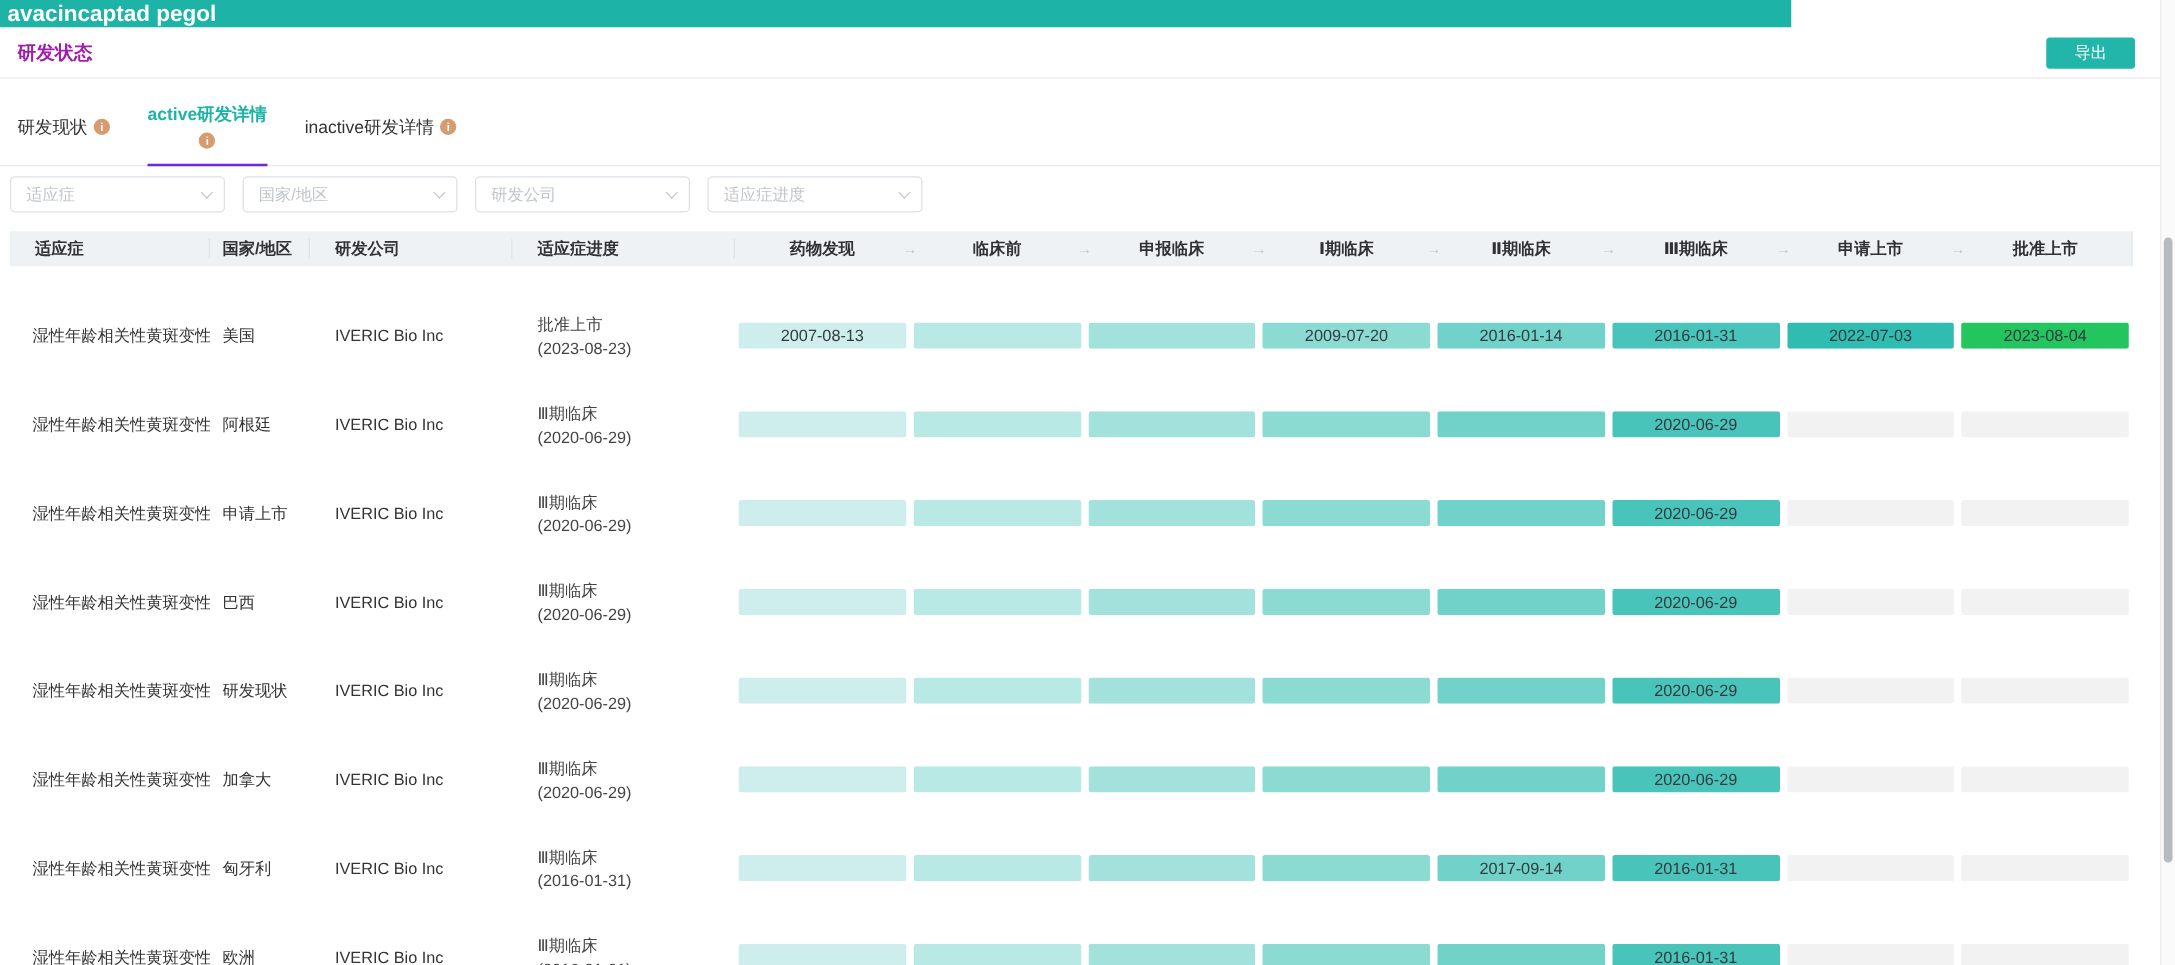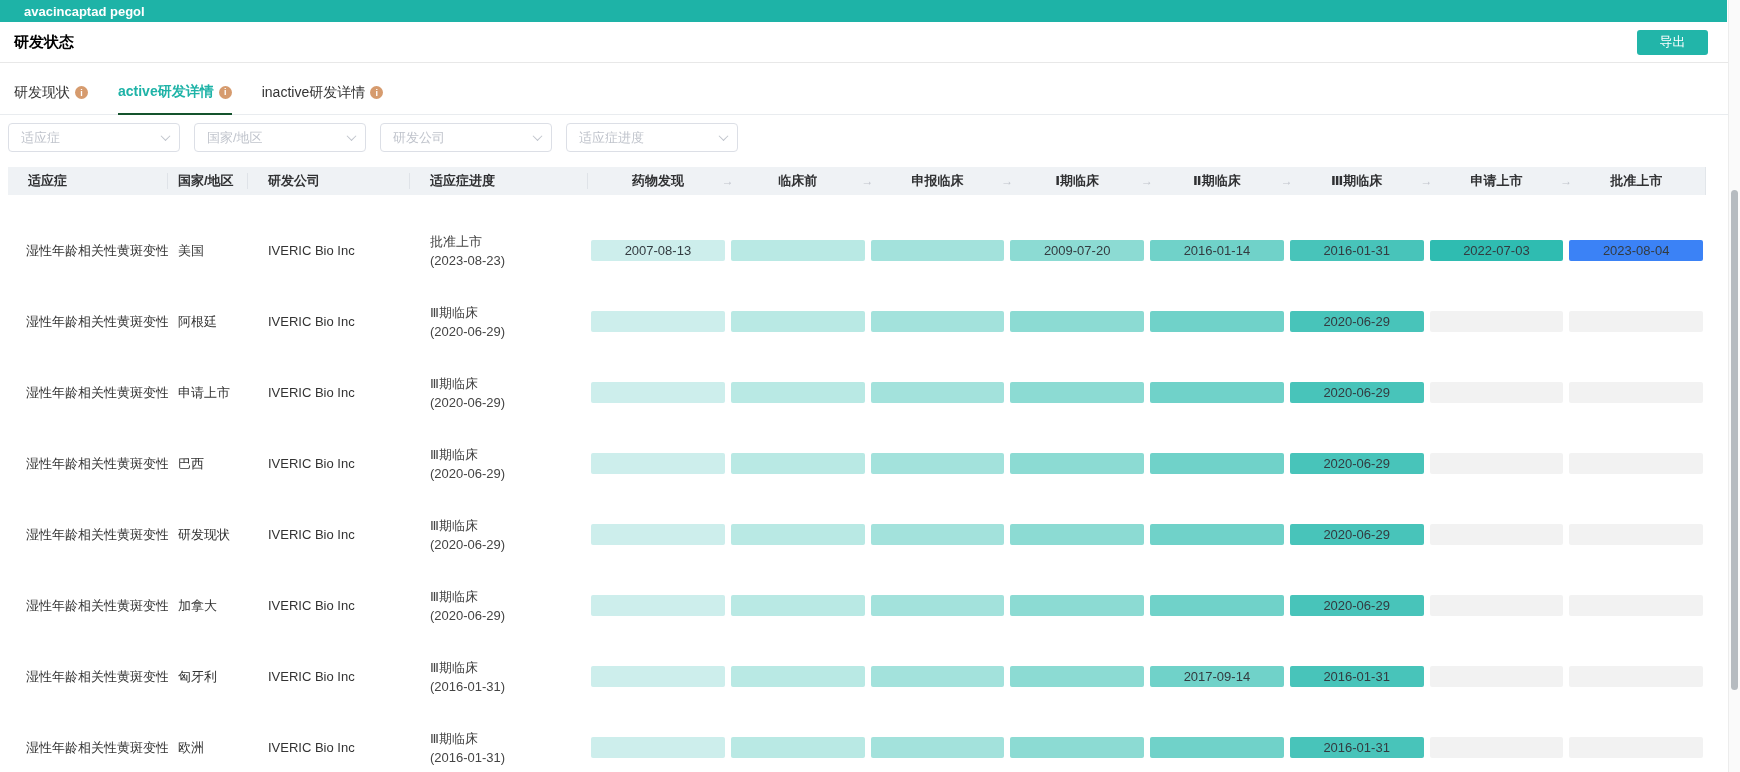--- a/index.html
+++ b/index.html
@@ -4,47 +4,47 @@
 <style>
   * { box-sizing: border-box; }
   html,body { margin:0; padding:0; }
   body {
     width:1740px; height:772px; overflow:hidden; position:relative;
     background:#fff; font-family:"Liberation Sans","DejaVu Sans",sans-serif;
     color:#333;
   }
   
   .appbar {
-    width:1727px; height:22px; background:#1eb3a7; color:#fff;
-    display:flex; align-items:center; padding-left:24px;
-    font-size:13px; font-weight:bold;
+    width:1433px; height:22px; background:#1eb3a7; color:#fff;
+    display:flex; align-items:center; padding-left:6px;
+    font-size:18px; font-weight:bold;
   }
   
   .subheader {
     width:1728px; height:41px; border-bottom:1px solid #e8e8e8;
     display:flex; align-items:center; justify-content:space-between;
     padding:0 20px 0 14px; background:#fff;
   }
-  .section-title { font-size:15px; font-weight:bold; color:#000000; }
+  .section-title { font-size:15px; font-weight:bold; color:#a21caf; }
   .export-btn {
     width:71px; height:25px; background:#22b5a9; color:#fff; border:none;
     border-radius:3px; font-size:13px; cursor:pointer; font-family:inherit;
   }
   
   .tabs-row {
     width:1728px; padding:20px 0 0 14px; border-bottom:1px solid #e9ecef;
     display:flex; background:#fff;
   }
   .tab {
     display:flex; align-items:center; gap:5px; margin-right:30px;
     font-size:14px; color:#333; padding-bottom:12px; cursor:pointer;
   }
   .tab.active {
     color:#1eb3a7; font-weight:bold;
-    border-bottom:2px solid #14532d; margin-bottom:-1px;
+    border-bottom:2px solid #6d28d9; margin-bottom:-1px;flex-direction:column;
   }
   .info-icon {
     width:13px; height:13px; border-radius:50%; background:#d69b6e;
     color:#fff; font-size:9px; font-weight:bold; font-style:normal;
     display:inline-flex; align-items:center; justify-content:center; flex:none;
   }
   
   .filters { display:flex; gap:14px; padding:8px 0 0 8px; }
   .select {
     width:172px; height:29px; border:1px solid #dcdfe6; border-radius:4px;
@@ -185,21 +185,21 @@
         <div class="td td-stage">
           <div class="bar" style="background: rgb(112, 210, 201);">2016-01-14</div>
         </div>
         <div class="td td-stage">
           <div class="bar" style="background: rgb(72, 196, 186);">2016-01-31</div>
         </div>
         <div class="td td-stage">
           <div class="bar" style="background: rgb(47, 188, 177);">2022-07-03</div>
         </div>
         <div class="td td-stage">
-          <div class="bar" style="background: #3b82f6;">2023-08-04</div>
+          <div class="bar" style="background: #22c55e;">2023-08-04</div>
         </div>
       </div>
       <div class="trow">
         <div class="td td-indication">湿性年龄相关性黄斑变性</div>
         <div class="td td-region">阿根廷</div>
         <div class="td td-company">IVERIC Bio Inc</div>
         <div class="td td-progress">
           <div>Ⅲ期临床</div>
           <div>(2020-06-29)</div>
         </div>

